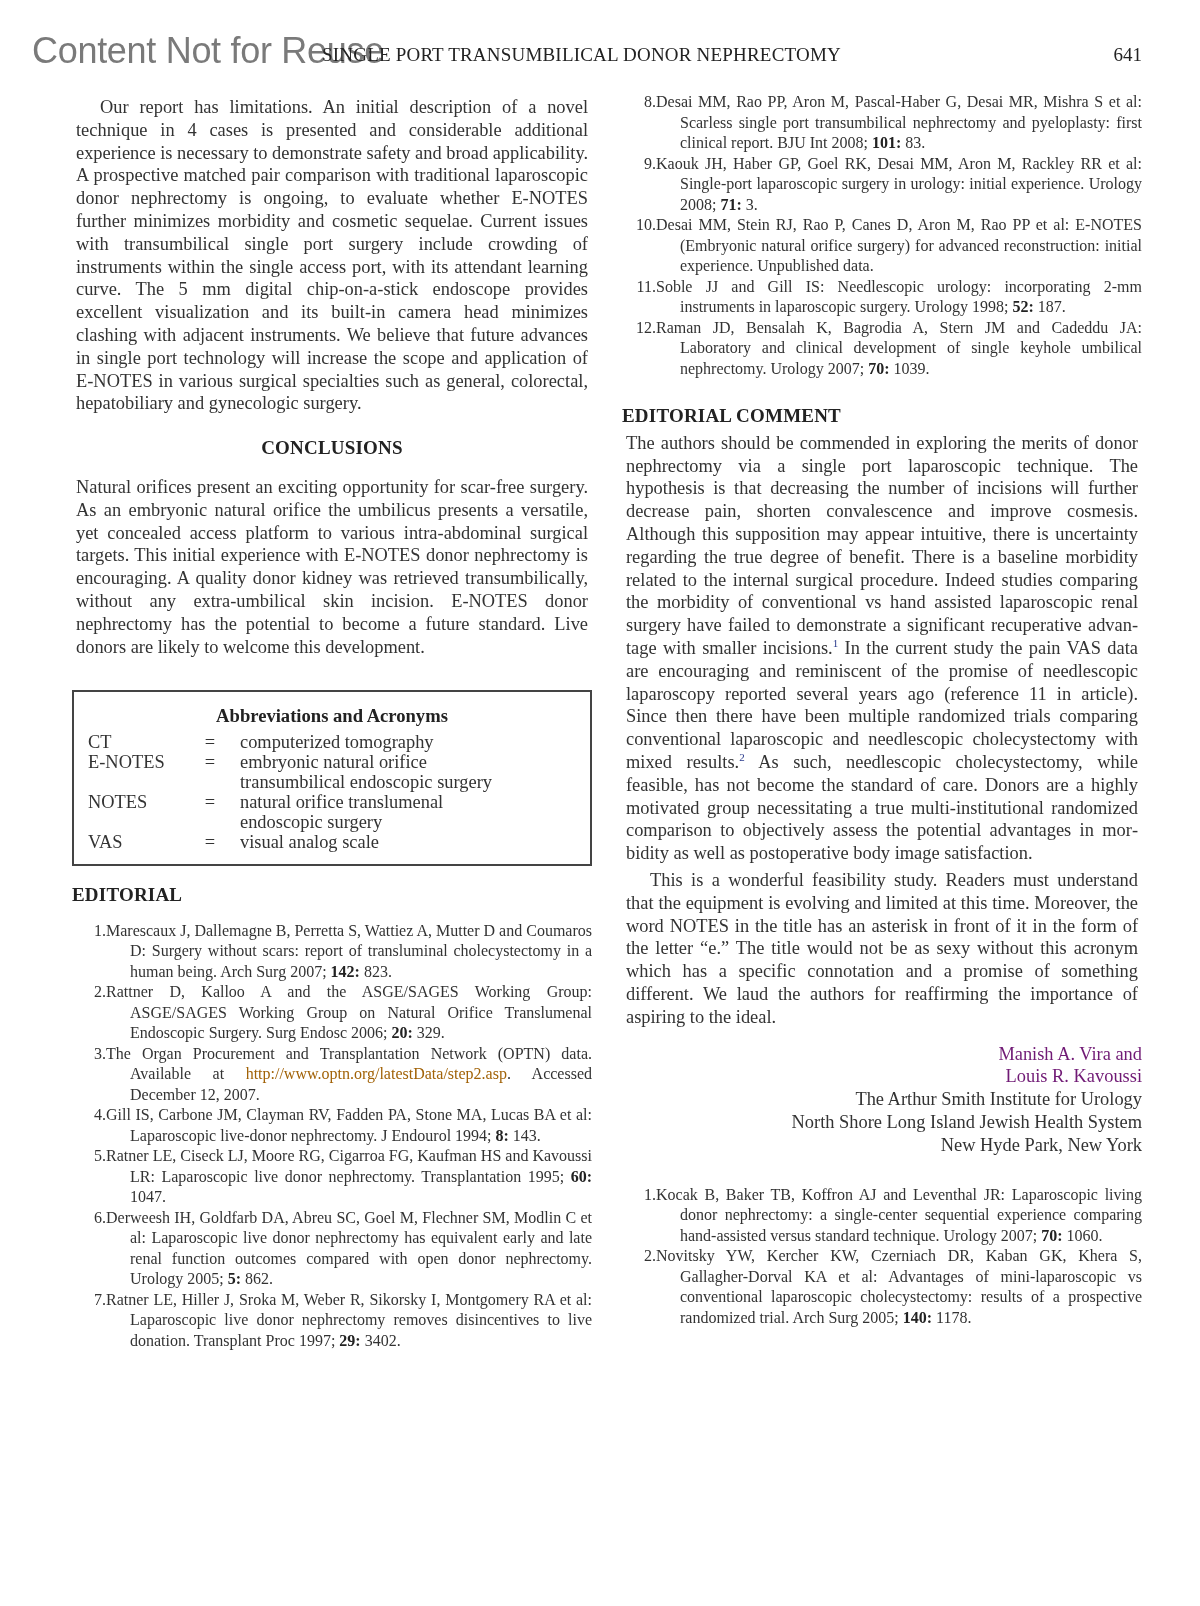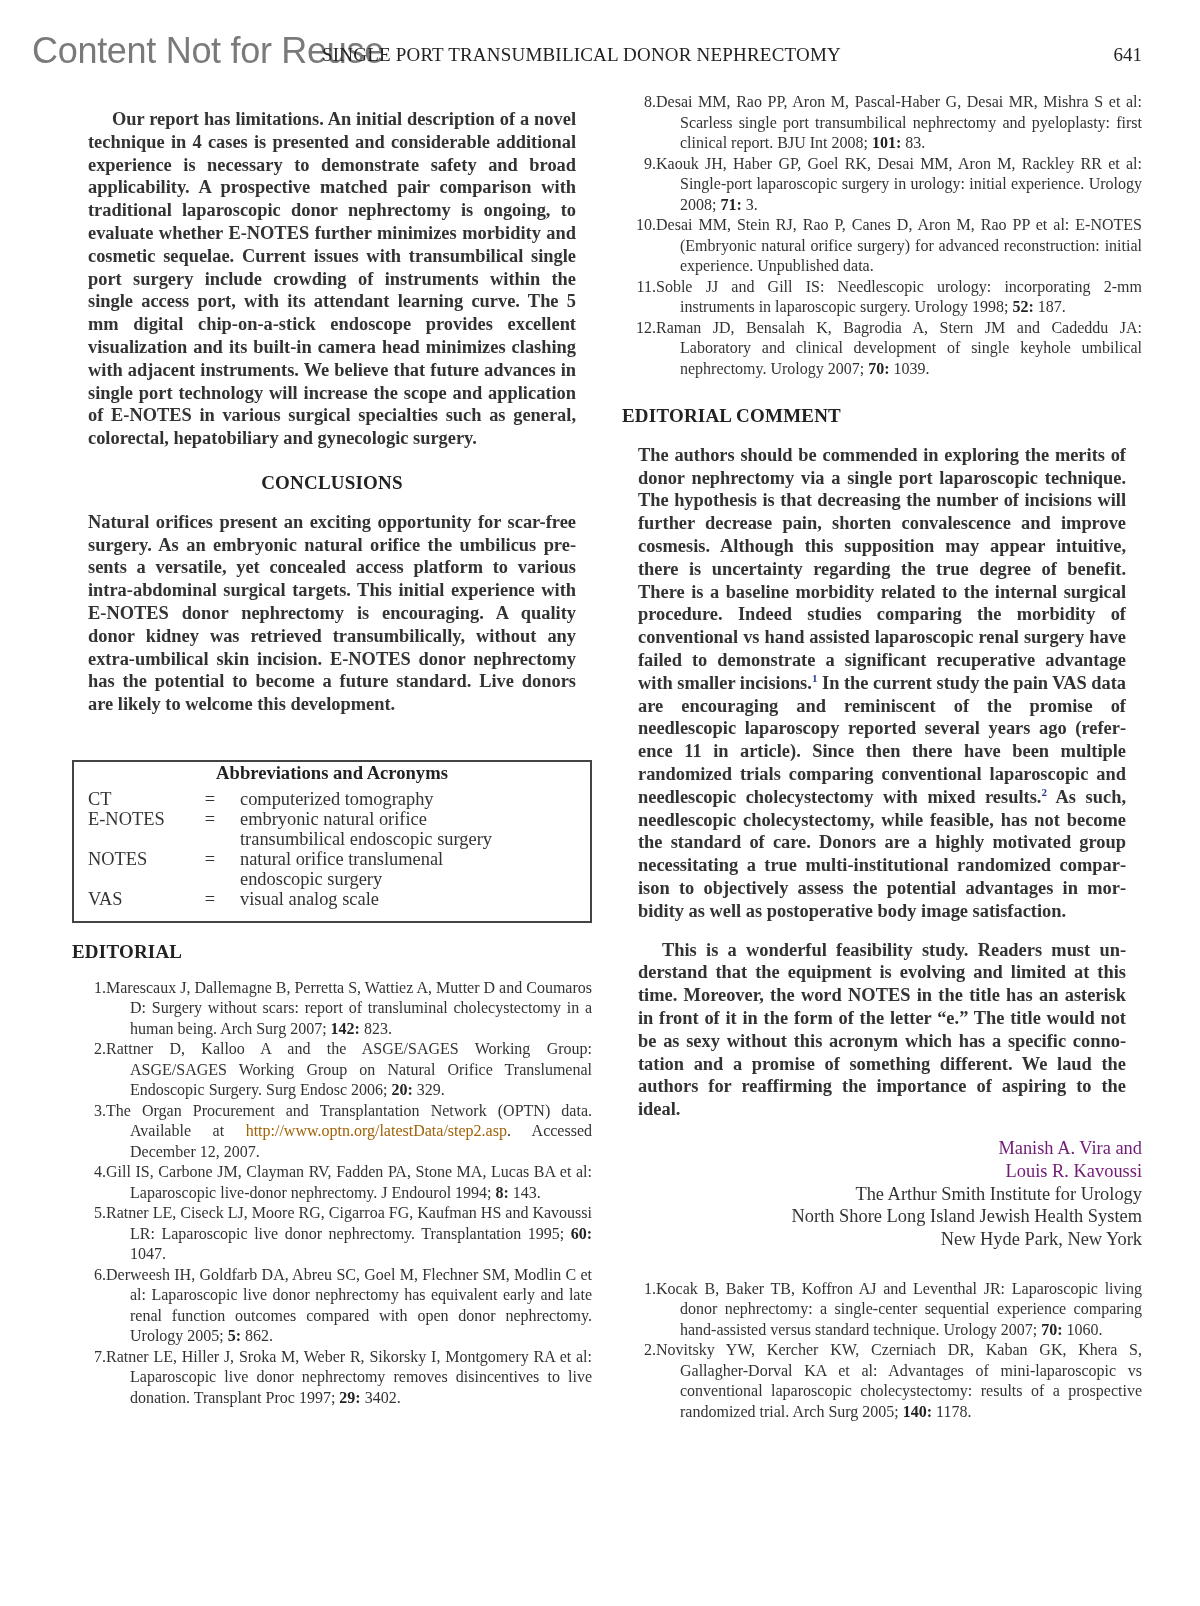--- a/index.html
+++ b/index.html
@@ -8,28 +8,28 @@
   .watermark { position: absolute; left: 32px; top: 30px; font-family: "Liberation Sans", sans-serif;
                font-size: 36px; color: #7a7a7a; letter-spacing: -0.3px; }
   .running-head { position: absolute; left: 322px; top: 44px; font-family: "Liberation Serif", serif;
                   font-size: 19px; color: #222; letter-spacing: 0.2px; }
   .page-num { position: absolute; right: 58px; top: 44px; font-family: "Liberation Serif", serif;
               font-size: 19px; color: #222; }
   .col { position: absolute; top: 92px; width: 520px; font-family: "Liberation Serif", serif;
          font-size: 18.4px; line-height: 22.8px; color: #333; }
   .col-left { left: 72px; }
   .col-right { left: 622px; }
-  p { margin: 16px; text-align: justify; hyphens: manual; font-weight: bold; }
+  p { margin: 4px; text-align: justify; hyphens: manual; }
   .indent { text-indent: 24px; }
   h2 { font-family: "Liberation Serif", serif; font-weight: bold; font-size: 19px; margin: 0;
        color: #222; letter-spacing: 0.2px; }
   .h-concl { margin-top: 22px; margin-bottom: 16px; text-align: center; }
   .h-refs { margin-top: 18px; margin-bottom: 14px; }
   .h-edit { margin-top: 26px; margin-bottom: 0; }
-  .abbr-box { border: 2px solid #444; margin-top: 44px; padding: 0 14px 12px 14px; }
+  .abbr-box { border: 2px solid #444; margin-top: 32px; padding: 13px 14px 12px 14px; }
   .abbr-title { text-align: center; font-weight: bold; font-size: 18.6px; margin-bottom: 4px; color: #222; }
   .abbr-row { display: flex; line-height: 20px; }
   .abbr-term { width: 92px; }
   .abbr-eq { width: 60px; text-align: center; }
   .abbr-def { flex: 1; }
   .refs { font-size: 16px; line-height: 20.5px; }
   .ref { display: flex; }
   .ref-num { width: 42px; text-align: right; padding-right: 0; flex-shrink: 0; margin-left: -8px; }
   .ref-text { flex: 1; text-align: justify; padding-left: 20px; text-indent: -24px; padding-left: 48px; margin-left: -24px; }
   .ref-text b { color: #222; }

